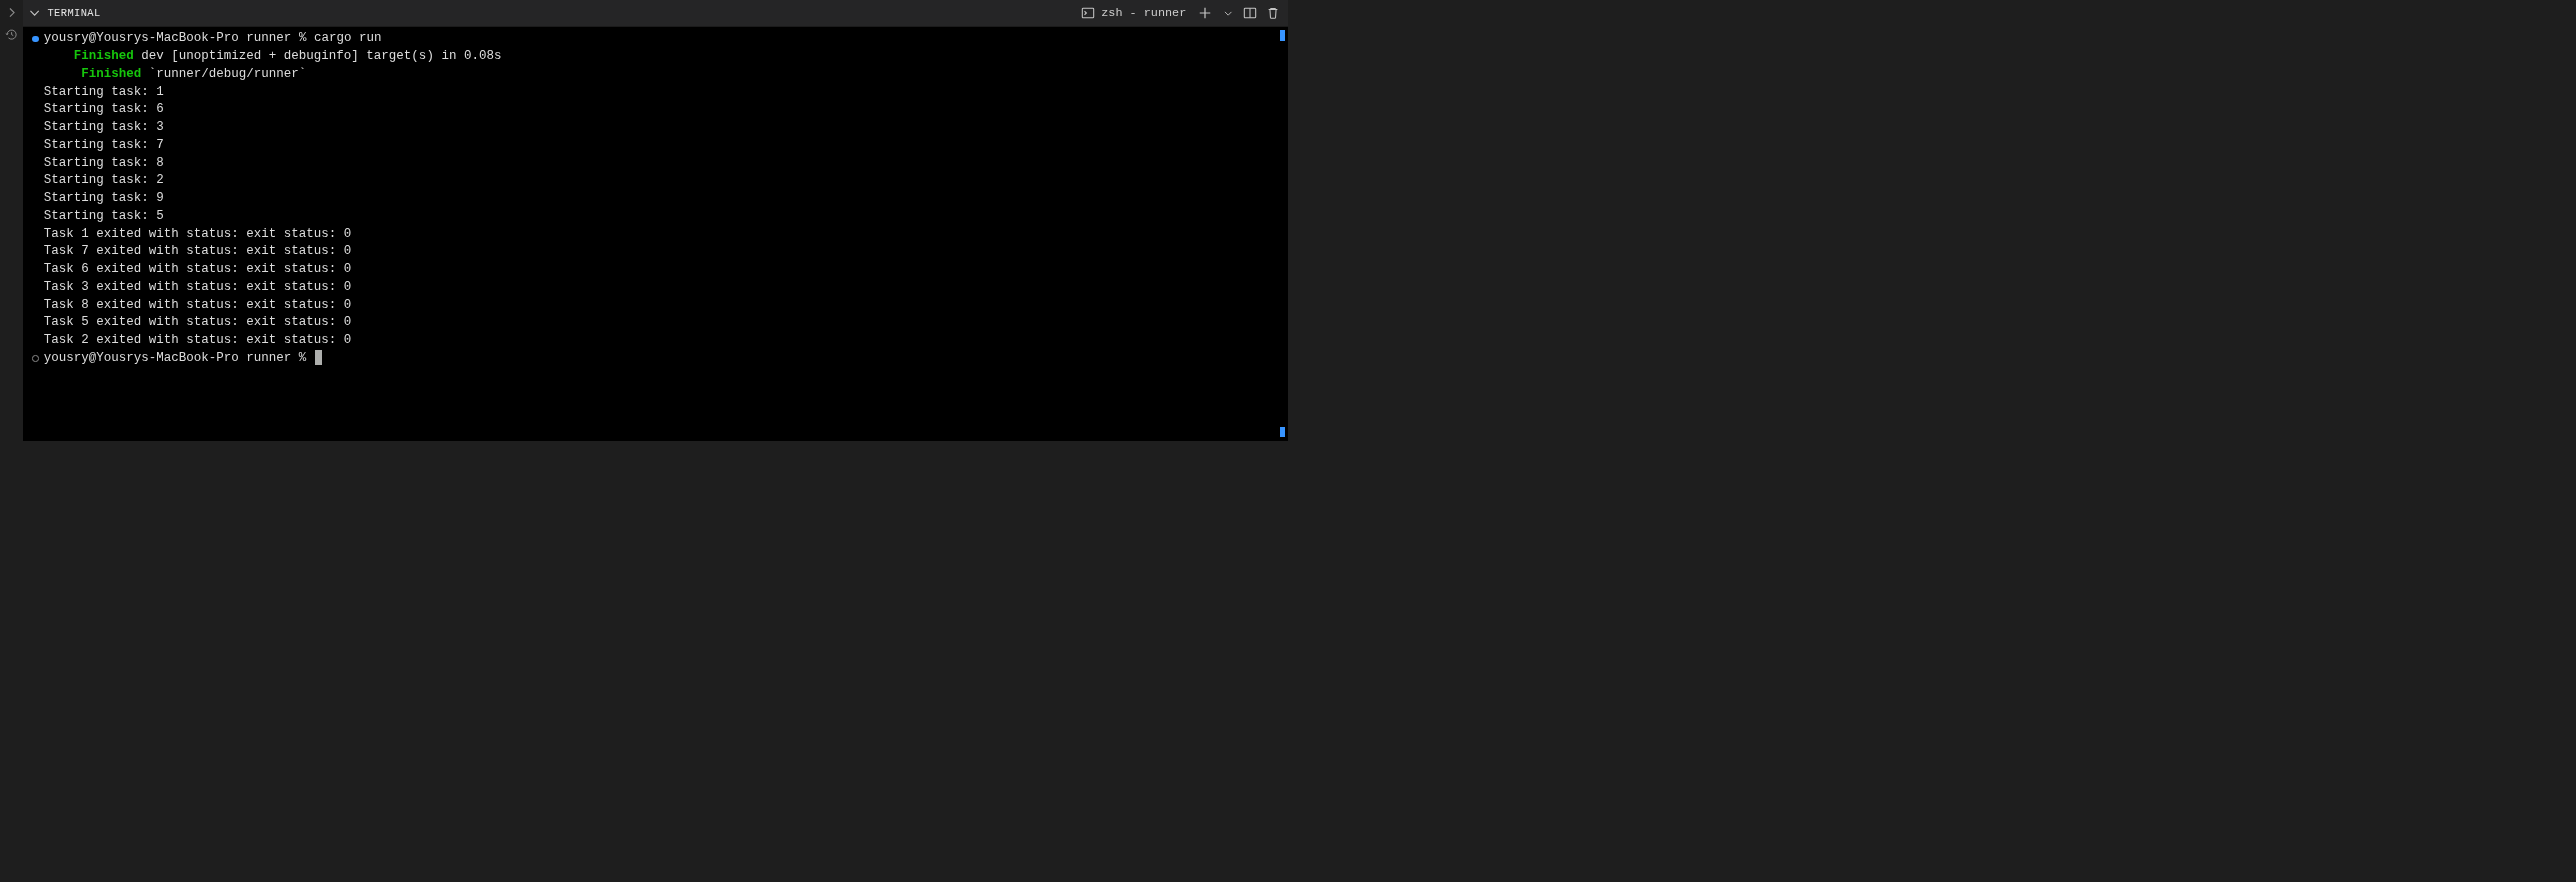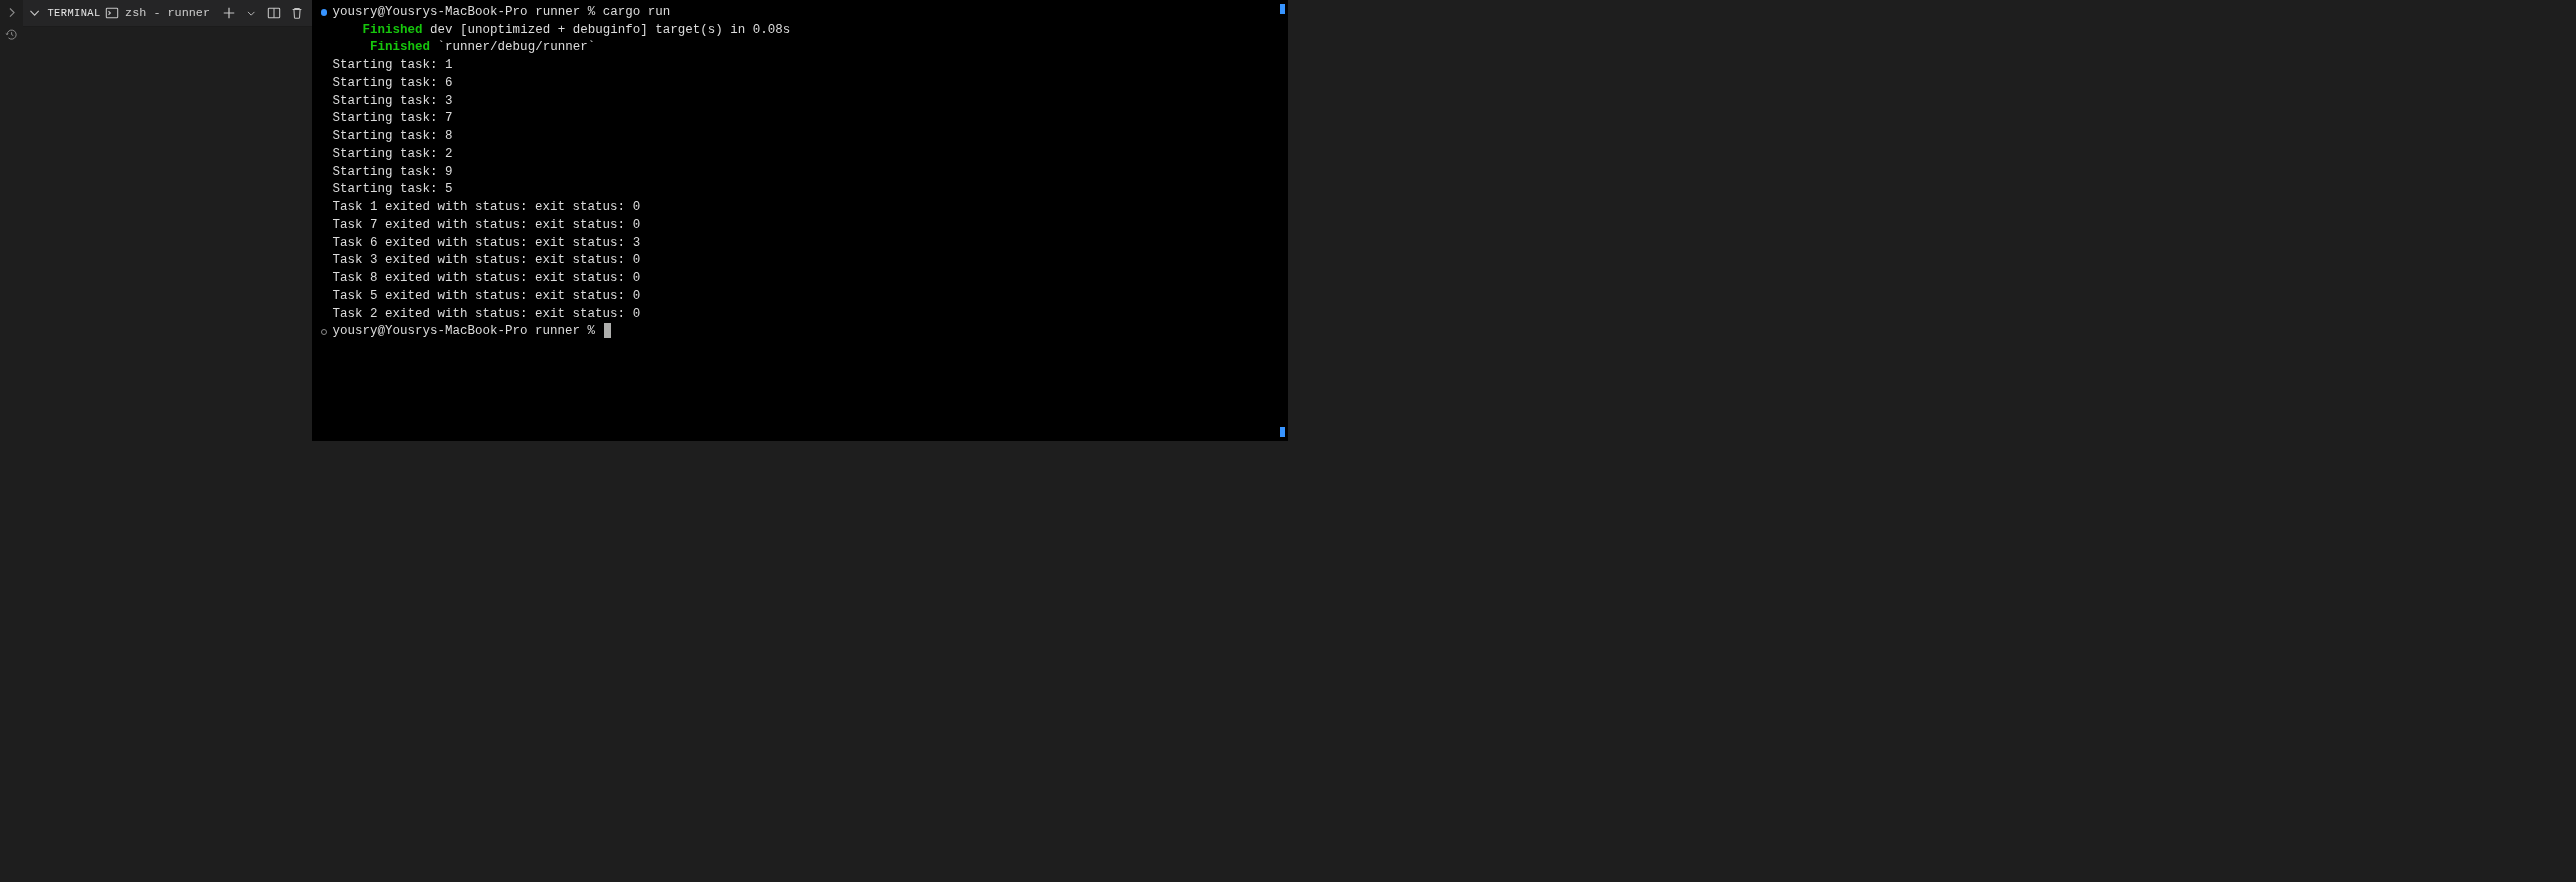--- a/index.html
+++ b/index.html
@@ -30,21 +30,21 @@
       color: #8a8a8a;
       width: 15px;
       height: 15px;
       display: flex;
       align-items: center;
       justify-content: center;
     }
     .main {
       flex: 1;
       display: flex;
-      flex-direction: row;
+      flex-direction: column;
       min-width: 0;
     }
     .header {
       height: 26.5px;
       background: #252526;
       border-bottom: 0.9px solid #1b1b1b;
       display: flex;
       align-items: center;
       justify-content: space-between;
       padding: 0 7.6px 0 3.8px;
@@ -239,21 +239,21 @@
     <div class="term-line"><span class="line-marker"></span><span class="line-text">Starting task: 6</span></div>
     <div class="term-line"><span class="line-marker"></span><span class="line-text">Starting task: 3</span></div>
     <div class="term-line"><span class="line-marker"></span><span class="line-text">Starting task: 7</span></div>
     <div class="term-line"><span class="line-marker"></span><span class="line-text">Starting task: 8</span></div>
     <div class="term-line"><span class="line-marker"></span><span class="line-text">Starting task: 2</span></div>
     <div class="term-line"><span class="line-marker"></span><span class="line-text">Starting task: 9</span></div>
     <div class="term-line"><span class="line-marker"></span><span class="line-text">Starting task: 5</span></div>
 
     <div class="term-line"><span class="line-marker"></span><span class="line-text">Task 1 exited with status: exit status: 0</span></div>
     <div class="term-line"><span class="line-marker"></span><span class="line-text">Task 7 exited with status: exit status: 0</span></div>
-    <div class="term-line"><span class="line-marker"></span><span class="line-text">Task 6 exited with status: exit status: 3</span></div>
+    <div class="term-line"><span class="line-marker"></span><span class="line-text">Task 6 exited with status: exit status: 0</span></div>
     <div class="term-line"><span class="line-marker"></span><span class="line-text">Task 3 exited with status: exit status: 0</span></div>
     <div class="term-line"><span class="line-marker"></span><span class="line-text">Task 8 exited with status: exit status: 0</span></div>
     <div class="term-line"><span class="line-marker"></span><span class="line-text">Task 5 exited with status: exit status: 0</span></div>
     <div class="term-line"><span class="line-marker"></span><span class="line-text">Task 2 exited with status: exit status: 0</span></div>
 
     <div class="term-line">
       <span class="line-marker"><span class="dot-hollow"></span></span>
       <span class="line-text"><span>yousry@Yousrys-MacBook-Pro runner % </span><span class="cursor-block"></span></span>
     </div>
 

